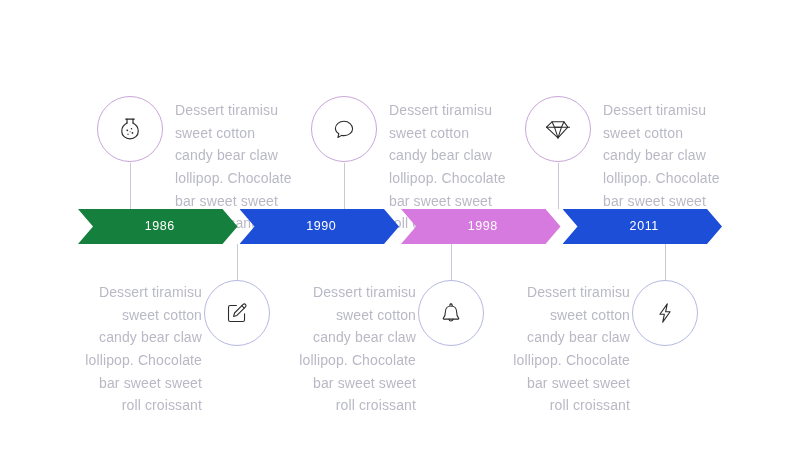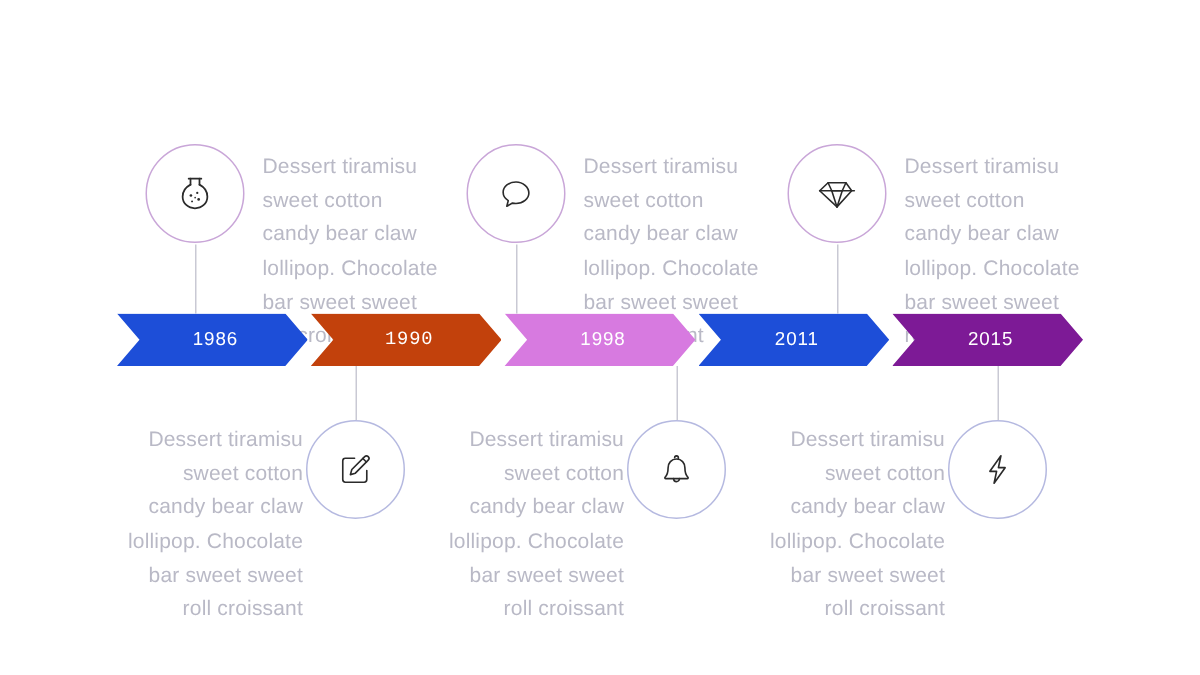--- a/index.html
+++ b/index.html
@@ -139,34 +139,31 @@
         <path d="M2.8 13.9h26.4"></path>
         <path d="M9.2 7.8 12 13.9 16 26.2"></path>
         <path d="M22.8 7.8 20 13.9 16 26.2"></path>
         <path d="M12 13.9h8"></path>
       </svg>
     </span>
   </div>
   <div class="desc" style="left:603px; top:99px;">Dessert tiramisu sweet cotton candy bear claw lollipop. Chocolate bar sweet sweet roll croissant</div>
 
   <div class="bar">
-    <div class="seg" style="background:#1d4ed8;">
+    <div class="seg" style="background:#15803d;">
       <span class="seg-label">1986</span>
     </div>
-    <div class="seg" style="background:#c2410c;font-family:Liberation Mono, monospace;">
+    <div class="seg" style="background:#1d4ed8;">
       <span class="seg-label">1990</span>
     </div>
     <div class="seg" style="background:#d77ae0;">
       <span class="seg-label">1998</span>
     </div>
     <div class="seg" style="background:#1d4ed8;">
       <span class="seg-label">2011</span>
-    </div>
-    <div class="seg" style="background:#7d1a96;">
-      <span class="seg-label">2015</span>
     </div>
   </div>
 
   <div class="desc right-align" style="left:82px; top:281px;">Dessert tiramisu sweet cotton candy bear claw lollipop. Chocolate bar sweet sweet roll croissant</div>
   <div class="circle lower" style="left:204px; top:280px;">
     <span>
       <svg width="28" height="28" viewBox="0 0 32 32" fill="none" stroke="#2b2b2b" stroke-width="1.25" stroke-linecap="round" stroke-linejoin="round">
         <path d="M24.6 16.8v6.9a2 2 0 0 1-2 2H8.3a2 2 0 0 1-2-2V9.4a2 2 0 0 1 2-2h7"></path>
         <path d="M12.1 19.9l1.1-3.9L23 6.2a1.9 1.9 0 0 1 2.7 2.7l-9.8 9.9z"></path>
         <path d="M21.6 7.6l2.7 2.7"></path>

